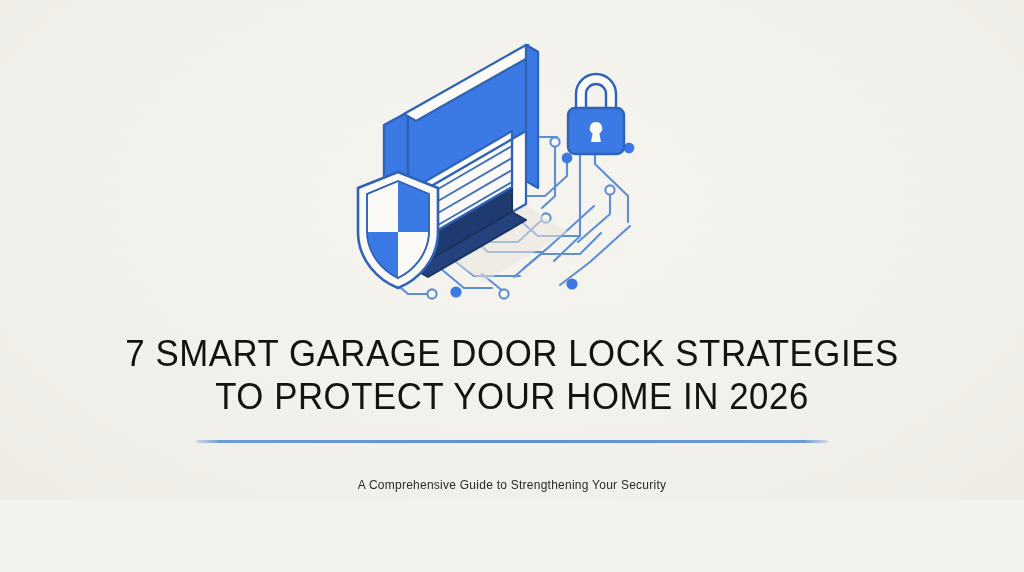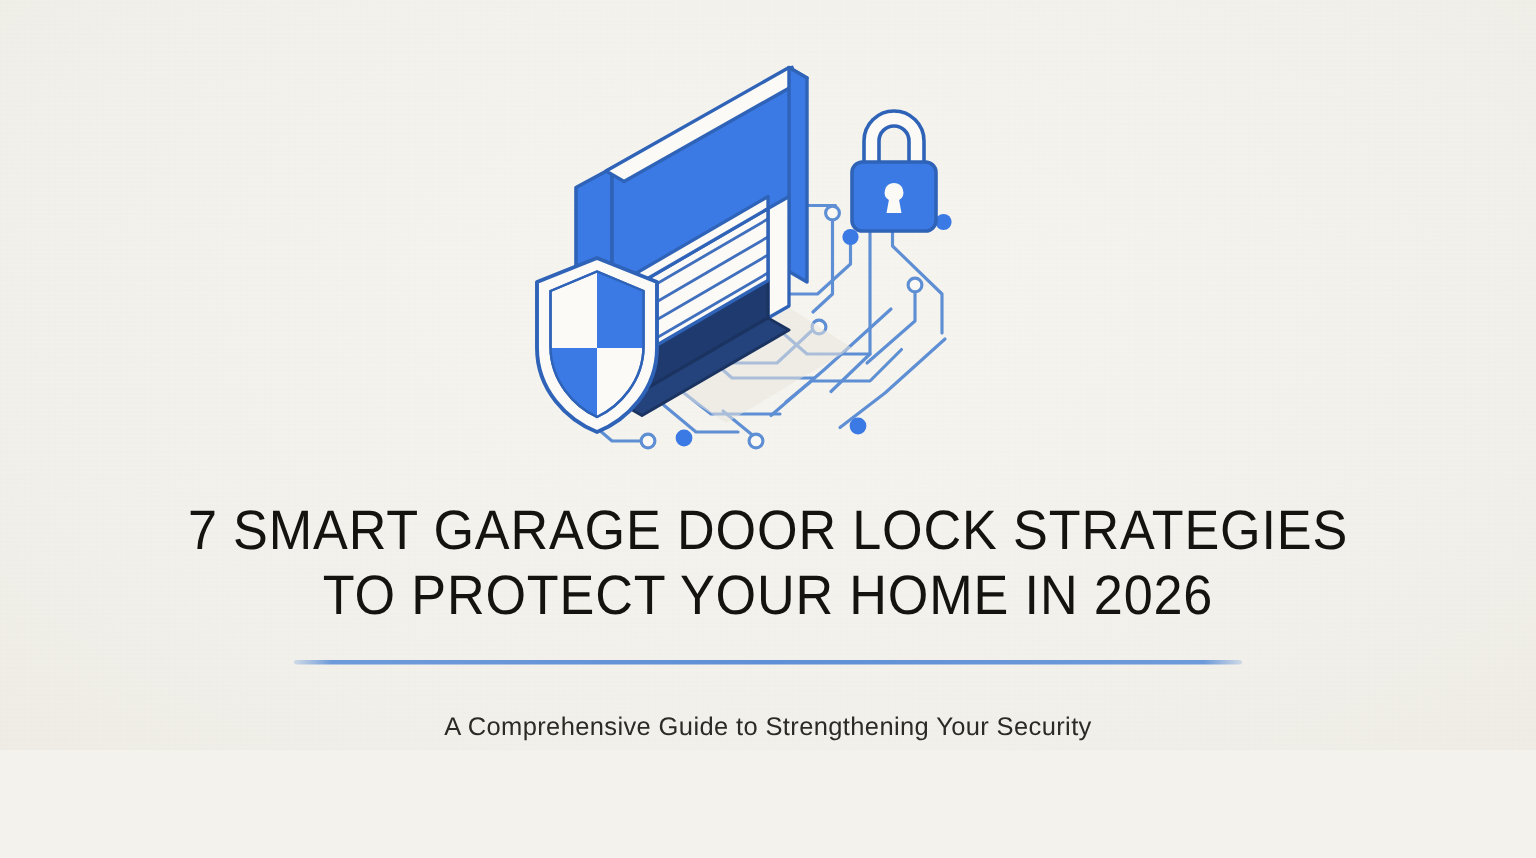--- a/index.html
+++ b/index.html
@@ -83,21 +83,21 @@
         #6d9ada 4%,
         #5f8fd6 50%,
         #6d9ada 96%,
         rgba(106,152,218,.25) 100%);
   }
 
   .subtitle {
     margin: 31px 0 0;
     color: #2c2a26;
     font-family: "Liberation Sans", sans-serif;
-    font-size: 17px;
+    font-size: 12px;
     font-weight: 400;
     letter-spacing: .25px;
     line-height: 22px;
   }
 </style>
 </head>
 <body>
 
 <div class="card">
 

